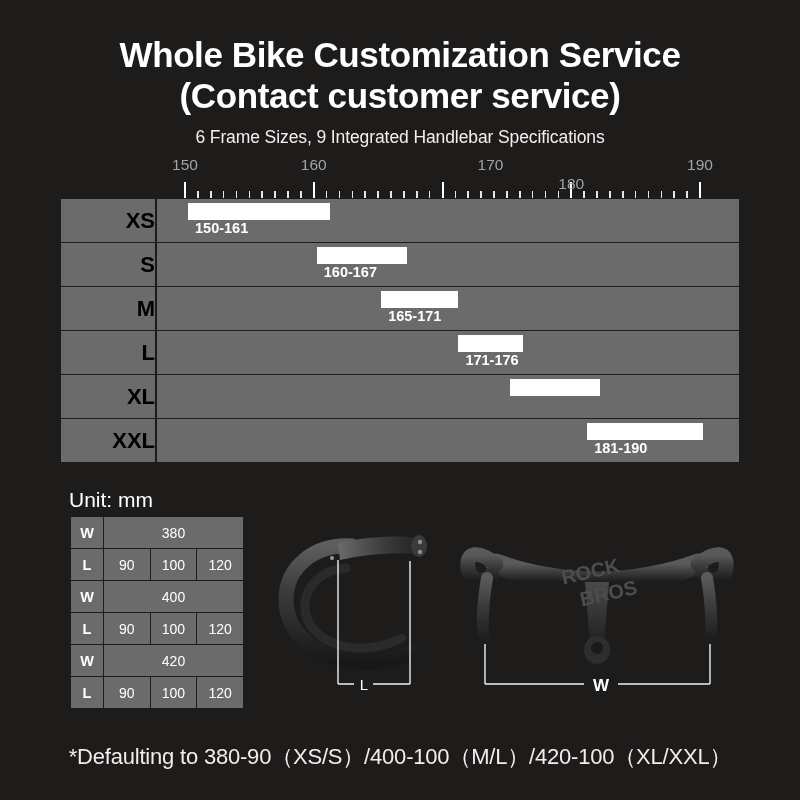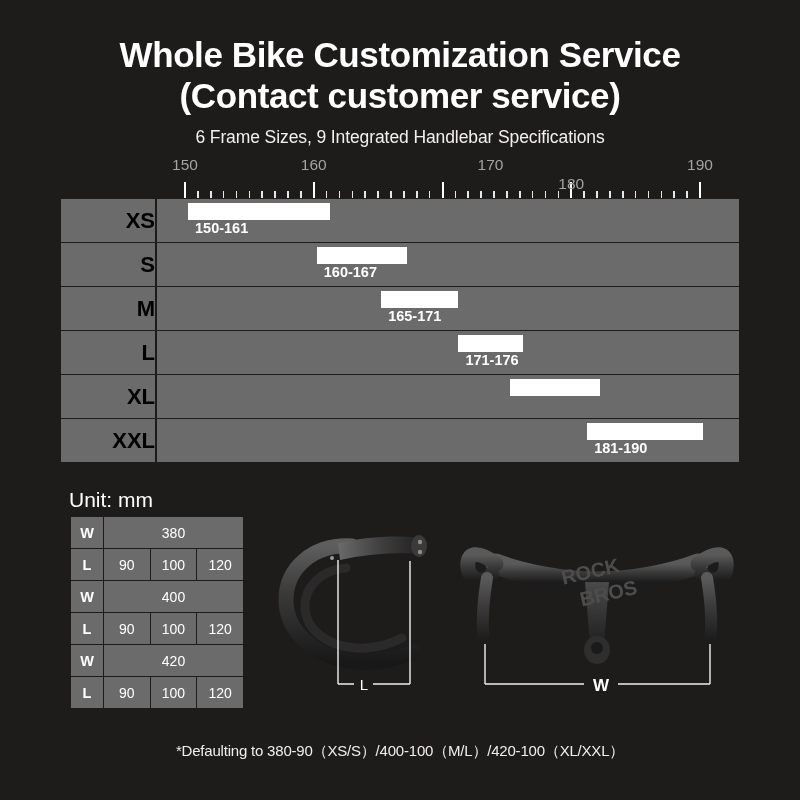--- a/index.html
+++ b/index.html
@@ -159,21 +159,21 @@
   }
   .hb-side svg, .hb-front svg { display: block; }
 
   
   .footer {
     position: absolute;
     top: 742px;
     left: 0;
     width: 800px;
     text-align: center;
-    font-size: 15px;
+    font-size: 22px;
     color: #f0eeec;
     letter-spacing: -0.2px;
   }
 </style>
 </head>
 <body>
 
 <div class="header">
   <div class="title-line">Whole Bike Customization Service</div>
   <div class="title-line">(Contact customer service)</div>

